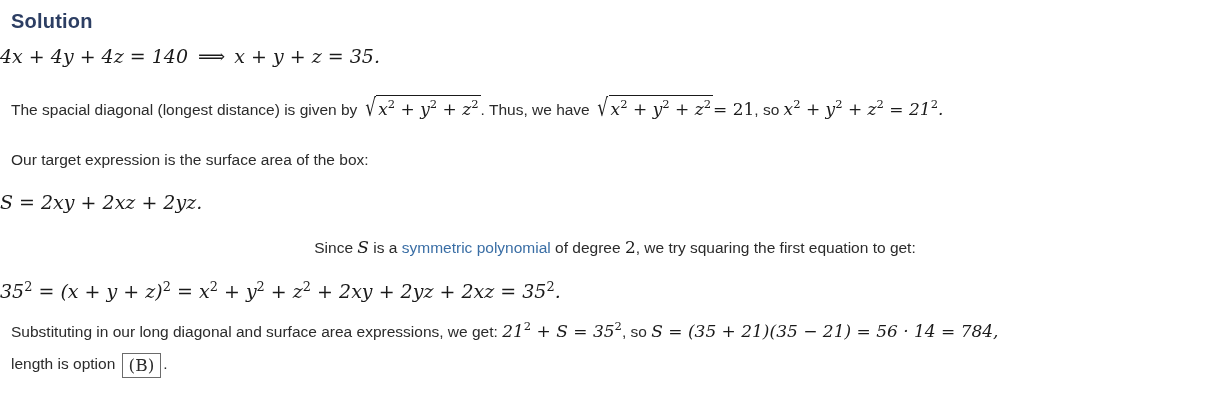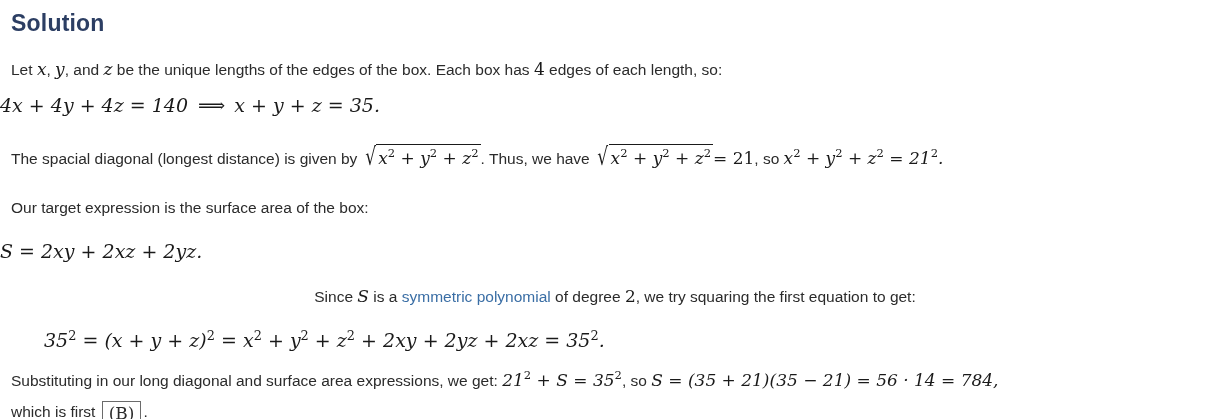--- a/index.html
+++ b/index.html
@@ -17,21 +17,21 @@
   .page {
     position: relative;
     width: 1219px;
     height: 419px;
     padding: 0;
     box-sizing: border-box;
   }
   .solution-title {
     font-family: "Liberation Sans", sans-serif;
     font-weight: bold;
-    font-size: 23px;
+    font-size: 20px;
     color: #2c3e63;
     margin: 10px 0 0 11px;
     letter-spacing: 0.2px;
   }
   .para {
     font-family: "Liberation Sans", sans-serif;
     font-size: 15.5px;
     color: #2b2b2b;
     margin: 0 0 0 11px;
     line-height: 1.45;
@@ -113,29 +113,20 @@
   }
   .txt { font-style: normal; }
 </style>
 </head>
 <body>
 
 <div class="page">
 
   <h1 class="solution-title">Solution</h1>
 
-  <p class="para p1">
-    <span>Let</span>
-    <span class="inline-m">x</span><span>,</span>
-    <span class="inline-m">y</span><span>, and</span>
-    <span class="inline-m">z</span>
-    <span>be the unique lengths of the edges of the box. Each box has</span>
-    <span class="inline-m txt">4</span>
-    <span>edges of each length, so:</span>
-  </p>
 
   <div class="display">
     <span class="math big">4x + 4y + 4z = 140</span><span class="math big arrow">⟹</span><span class="math big">x + y + z = 35.</span>
   </div>
 
   <p class="para p2">
     <span>The spacial diagonal (longest distance) is given by</span>
     <span class="inline-m sqrt"><span class="radical">√</span><span class="radicand"><span class="var">x</span><sup>2</sup> + <span class="var">y</span><sup>2</sup> + <span class="var">z</span><sup>2</sup></span></span><span>. Thus, we have</span>
     <span class="inline-m sqrt"><span class="radical">√</span><span class="radicand"><span class="var">x</span><sup>2</sup> + <span class="var">y</span><sup>2</sup> + <span class="var">z</span><sup>2</sup></span></span><span class="inline-m txt">= 21</span><span>, so</span>
     <span class="inline-m"><span class="var">x</span><sup>2</sup> + <span class="var">y</span><sup>2</sup> + <span class="var">z</span><sup>2</sup> = 21<sup>2</sup>.</span>
@@ -149,27 +140,27 @@
 
   <p class="para p4" style="margin-top:22px;">
     <span>Since</span>
     <span class="inline-m">S</span>
     <span>is a</span>
     <a class="link" href="#">symmetric polynomial</a>
     <span>of degree</span>
     <span class="inline-m txt">2</span><span>, we try squaring the first equation to get:</span>
   </p>
 
-  <div class="display" style="margin-top:20px;padding-left:44px;">
+  <div class="display" style="margin-top:20px;">
     <span class="math big">35<sup>2</sup> = (<span class="var">x</span> + <span class="var">y</span> + <span class="var">z</span>)<sup>2</sup> = <span class="var">x</span><sup>2</sup> + <span class="var">y</span><sup>2</sup> + <span class="var">z</span><sup>2</sup> + 2<span class="var">xy</span> + 2<span class="var">yz</span> + 2<span class="var">xz</span> = 35<sup>2</sup>.</span>
   </div>
 
   <p class="para p5" style="">
     <span>Substituting in our long diagonal and surface area expressions, we get:</span>
     <span class="inline-m">21<sup>2</sup> + <span class="var">S</span> = 35<sup>2</sup></span><span>, so</span>
     <span class="inline-m"><span class="var">S</span> = (35 + 21)(35 − 21) = 56 · 14 = 784,</span>
   </p>
   <p class="para p6b">
-    <span>which is first</span>
+    <span>length is option</span>
     <span class="boxed">(B)</span><span>.</span>
   </p>
 
 </div>
 
 </body></html>

